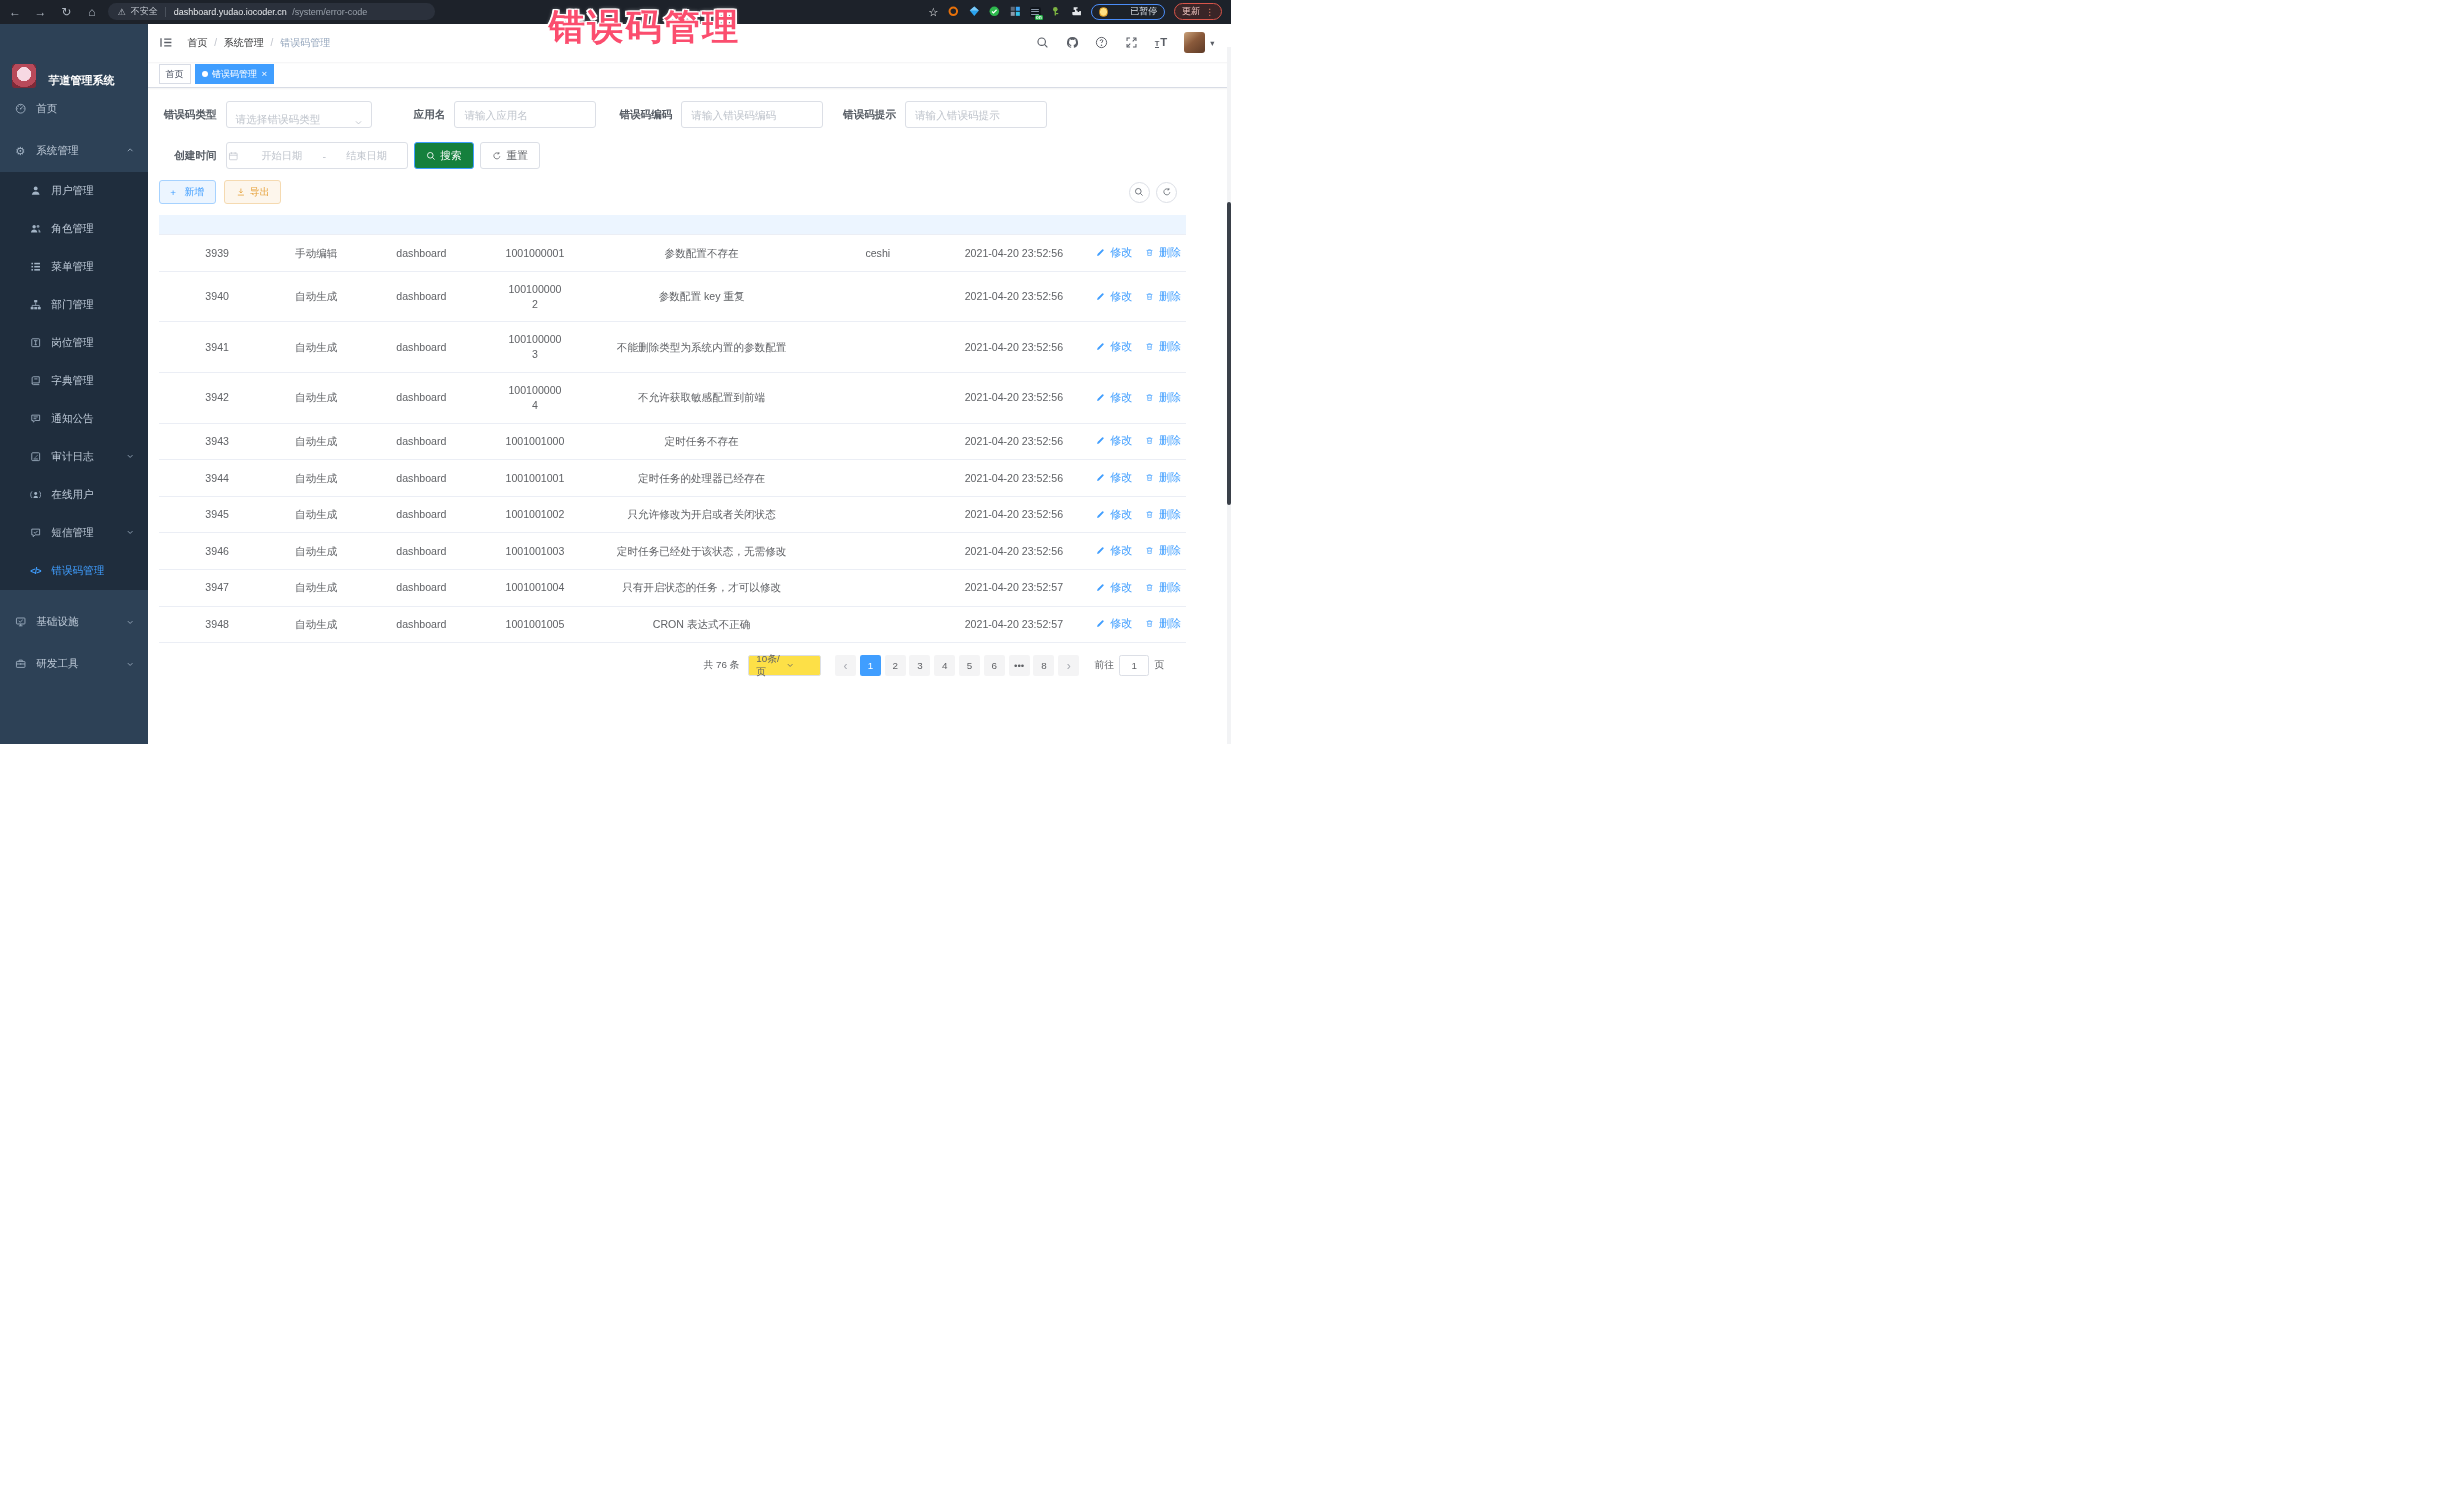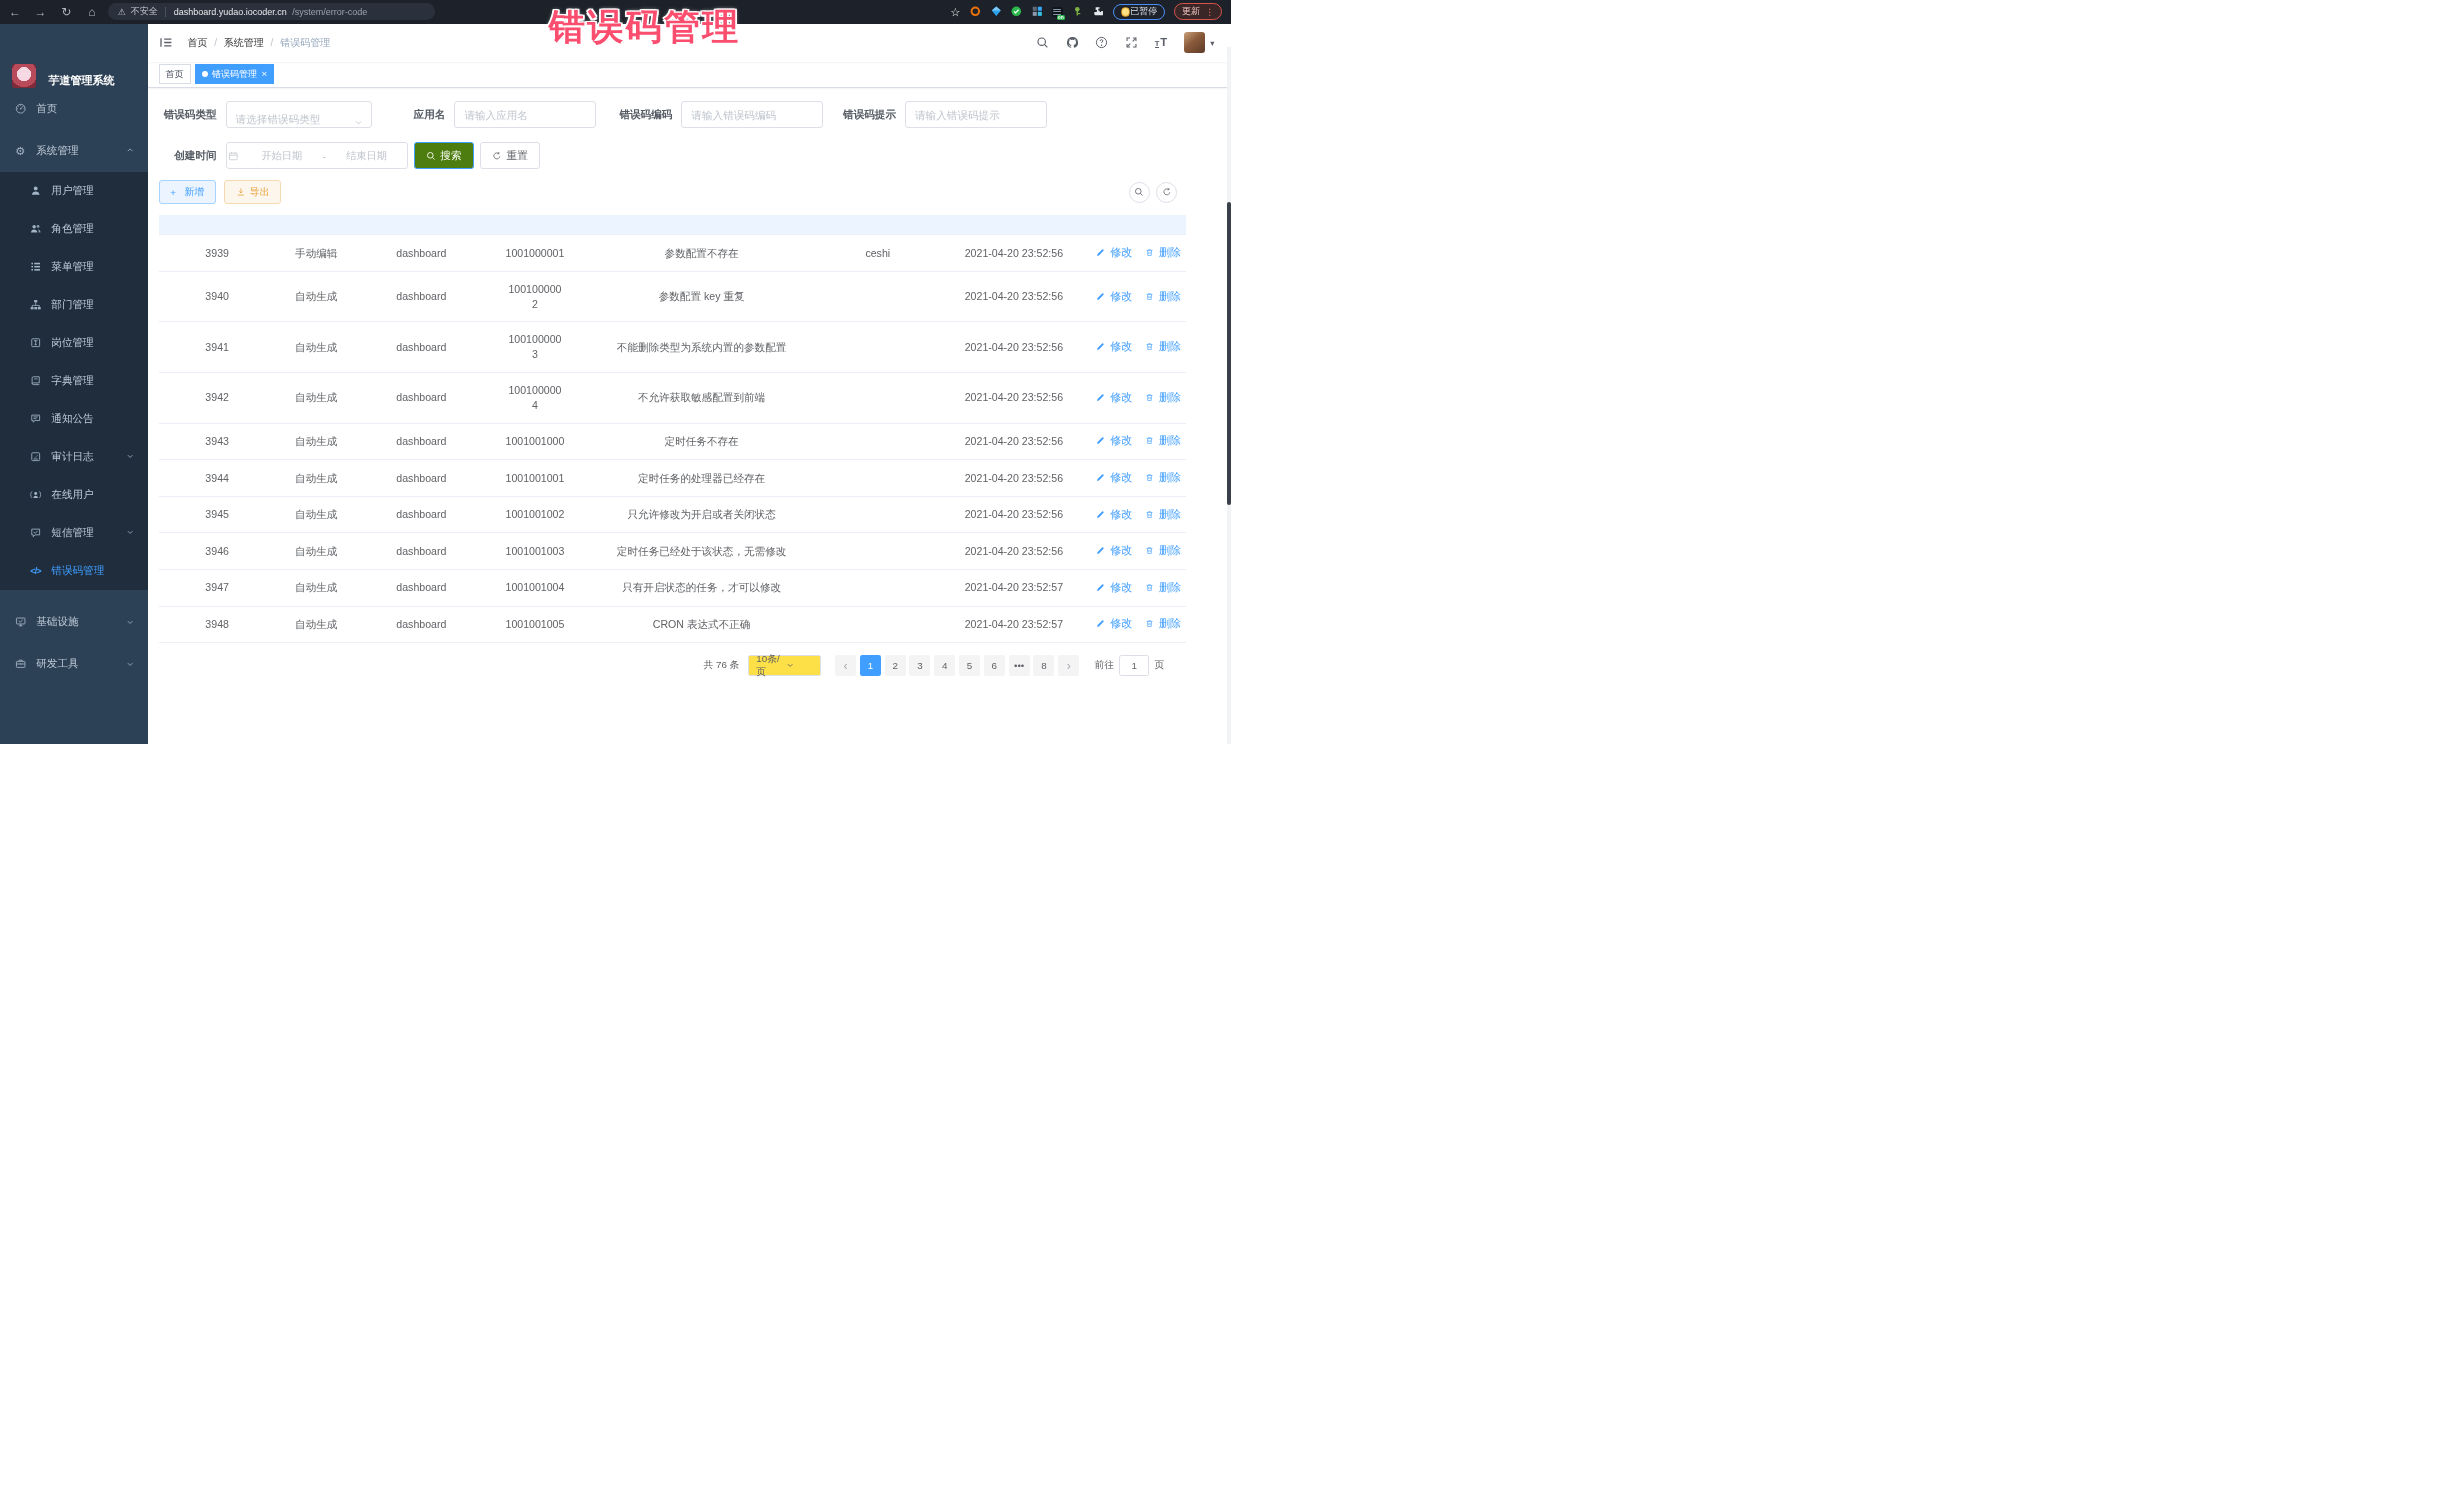--- a/index.html
+++ b/index.html
@@ -16,21 +16,21 @@
   .url-pill .div { width:0.8px; height:9.8px; background:#4a515c; margin:0 2.3px; }
   .url-host { color:#e8eaed; white-space:nowrap; }
   .url-path { color:#9aa2ac; white-space:nowrap; }
   .browser-right { margin-left:auto; display:flex; align-items:center; gap:9px; }
   .ext { display:inline-flex; width:11.4px; height:11.4px; align-items:center; justify-content:center; font-size:9.8px; }
   .ext svg { width:10.6px; height:10.6px; display:block; }
   .star { color:#e8eaed; font-size:11.4px; }
   .ext-list-box { position:relative; width:10.6px; height:9.8px; background:#10151c; border-radius:2.3px; padding:1.9px 1.5px; display:flex; flex-direction:column; justify-content:space-between; }
   .ext-list-box i { display:block; height:1.1px; background:#8a97a8; border-radius:0.8px; }
   .ext-list-box b { position:absolute; right:-2.3px; bottom:-3px; background:#27b24a; color:#fff; font-size:4.9px; font-weight:700; padding:0 1.1px; border-radius:1.5px; font-style:normal; }
-  .profile-pill { display:flex; align-items:center; gap:0; height:16px; padding:0 6.8px; border:1.5px solid #4b8df8; border-radius:9px; color:#dde3ea; font-size:9px; cursor:pointer; }
+  .profile-pill { display:flex; align-items:center; gap:22px; height:16px; padding:0 6.8px; border:1.5px solid #4b8df8; border-radius:9px; color:#dde3ea; font-size:9px; cursor:pointer; }
   .emoji-face { width:9.8px; height:9.8px; border-radius:50%; background:radial-gradient(circle at 50% 40%, #ffe082 0 55%, #f6b73c 100%); border:0.8px solid #d99a23; }
   .update-pill { display:flex; align-items:center; gap:5.3px; height:16.7px; padding:0 6.8px; border:1.5px solid #d9554a; border-radius:9px; background:#3a2527; color:#f0c6c1; font-size:9px; cursor:pointer; }
   .update-pill .dots { color:#e07a5f; font-size:9px; }
 
   
   .annotation { position:absolute; top:3px; left:549px; z-index:60; font-size:36px; font-weight:700; letter-spacing:2.3px; color:#fb4d6e; pointer-events:none;
     text-shadow:-1.5px 0 #fff,1.5px 0 #fff,0 -1.5px #fff,0 1.5px #fff,-1.5px -1.5px #fff,1.5px 1.5px #fff,-1.5px 1.5px #fff,1.5px -1.5px #fff, 0 0 4.5px rgba(255,255,255,.8); }
 
   
   .app { display:flex; height:721px; position:relative; }
@@ -93,21 +93,21 @@
   input.txt::placeholder { color:#bfc4cc; }
   .ml1 { margin-left:42px; } .ml2 { margin-left:23px; } .ml3 { margin-left:19.7px; }
   .date-input { width:182px; display:flex; align-items:center; padding:0 1px; color:#bfc4cc; cursor:pointer; }
   .date-input .cal { display:inline-flex; width:10.6px; height:10.6px; color:#c0c4cc; margin-right:4.5px; }
   .date-input .cal svg { width:10.6px; height:10.6px; }
   .date-input .ph { flex:1; text-align:center; font-size:10.2px; }
   .date-input .sep { padding:0 1.5px; color:#bfc4cc; }
   .btn { display:inline-flex; align-items:center; justify-content:center; gap:4.5px; height:27px; padding:0 11.4px; border-radius:3px; font-size:10.6px; cursor:pointer; border:0.8px solid #dcdfe6; background:#fff; color:#606266; }
   .btn .bic { display:inline-flex; width:9.8px; height:9.8px; }
   .btn .bic svg { width:9.8px; height:9.8px; }
-  .btn-search { background:#4d7c0f; border-color:#409eff; color:#fff; margin-left:6px; }
+  .btn-search { background:#15803d; border-color:#409eff; color:#fff; margin-left:6px; }
   .btn-reset { margin-left:6px; }
 
   
   .toolbar { display:flex; align-items:center; margin-top:10.6px; padding-right:43px; }
   .btn-sm { height:24px; padding:0 10.6px; font-size:9.8px; }
   .btn-add { background:#ecf5ff; border-color:#a6d2ff; color:#409eff; }
   .btn-export { background:#fdf6ec; border-color:#f5dab1; color:#e6a23c; margin-left:8.3px; }
   .tool-circles { margin-left:auto; display:flex; gap:6.8px; }
   .circle-btn { width:21px; height:21px; border-radius:50%; border:0.8px solid #dcdfe6; background:#fff; color:#5f656d; display:inline-flex; align-items:center; justify-content:center; cursor:pointer; }
   .circle-btn svg { width:9.8px; height:9.8px; }

